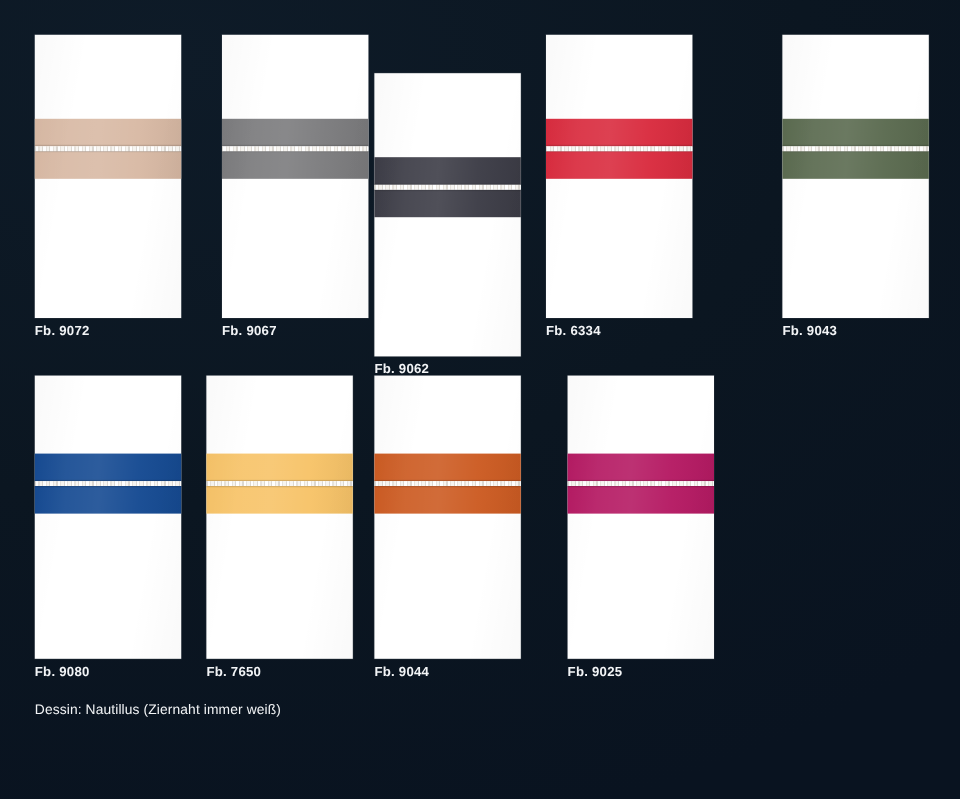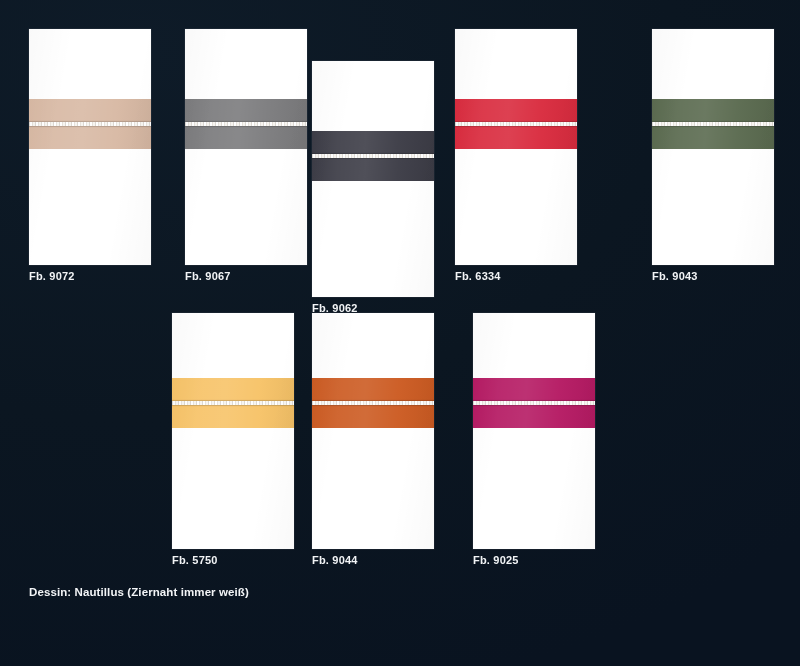--- a/index.html
+++ b/index.html
@@ -115,21 +115,21 @@
     letter-spacing: 0.2px;
     white-space: nowrap;
   }
 
   
   .design-note {
     position: absolute;
     left: 29px;
     top: 586px;
     font-size: 11.5px;
-    font-weight: bold;
+    font-weight: normal;
     color: #f2f4f6;
     letter-spacing: 0.1px;
     white-space: nowrap;
   }
 </style>
 </head>
 <body>
 
 <div id="board">
   <div class="grid" id="grid">
@@ -176,29 +176,39 @@
       <div class="swatch" style="left: 612px; top: 29px; margin-left: 40px;">
         <div class="card">
           <div class="band" style="top: 70px;">
             <div class="band-upper" style="background: rgb(90, 106, 79);"></div>
             <div class="band-lower" style="background: rgb(90, 106, 79);"></div>
             <div class="seam"></div>
           </div>
         </div>
         <div class="caption-label">Fb. 9043</div>
       </div>
+      <div class="swatch" style="left: 29px; top: 313px;">
+        <div class="card">
+          <div class="band" style="top: 65px;">
+            <div class="band-upper" style="background: rgb(21, 74, 146);"></div>
+            <div class="band-lower" style="background: rgb(21, 74, 146);"></div>
+            <div class="seam"></div>
+          </div>
+        </div>
+        <div class="caption-label">Fb. 9080</div>
+      </div>
       <div class="swatch" style="left: 172px; top: 313px;">
         <div class="card">
           <div class="band" style="top: 65px;">
             <div class="band-upper" style="background: rgb(247, 195, 104);"></div>
             <div class="band-lower" style="background: rgb(247, 195, 104);"></div>
             <div class="seam"></div>
           </div>
         </div>
-        <div class="caption-label">Fb. 5750</div>
+        <div class="caption-label">Fb. 7650</div>
       </div>
       <div class="swatch" style="left: 312px; top: 313px;">
         <div class="card">
           <div class="band" style="top: 65px;">
             <div class="band-upper" style="background: rgb(204, 91, 34);"></div>
             <div class="band-lower" style="background: rgb(204, 91, 34);"></div>
             <div class="seam"></div>
           </div>
         </div>
         <div class="caption-label">Fb. 9044</div>

